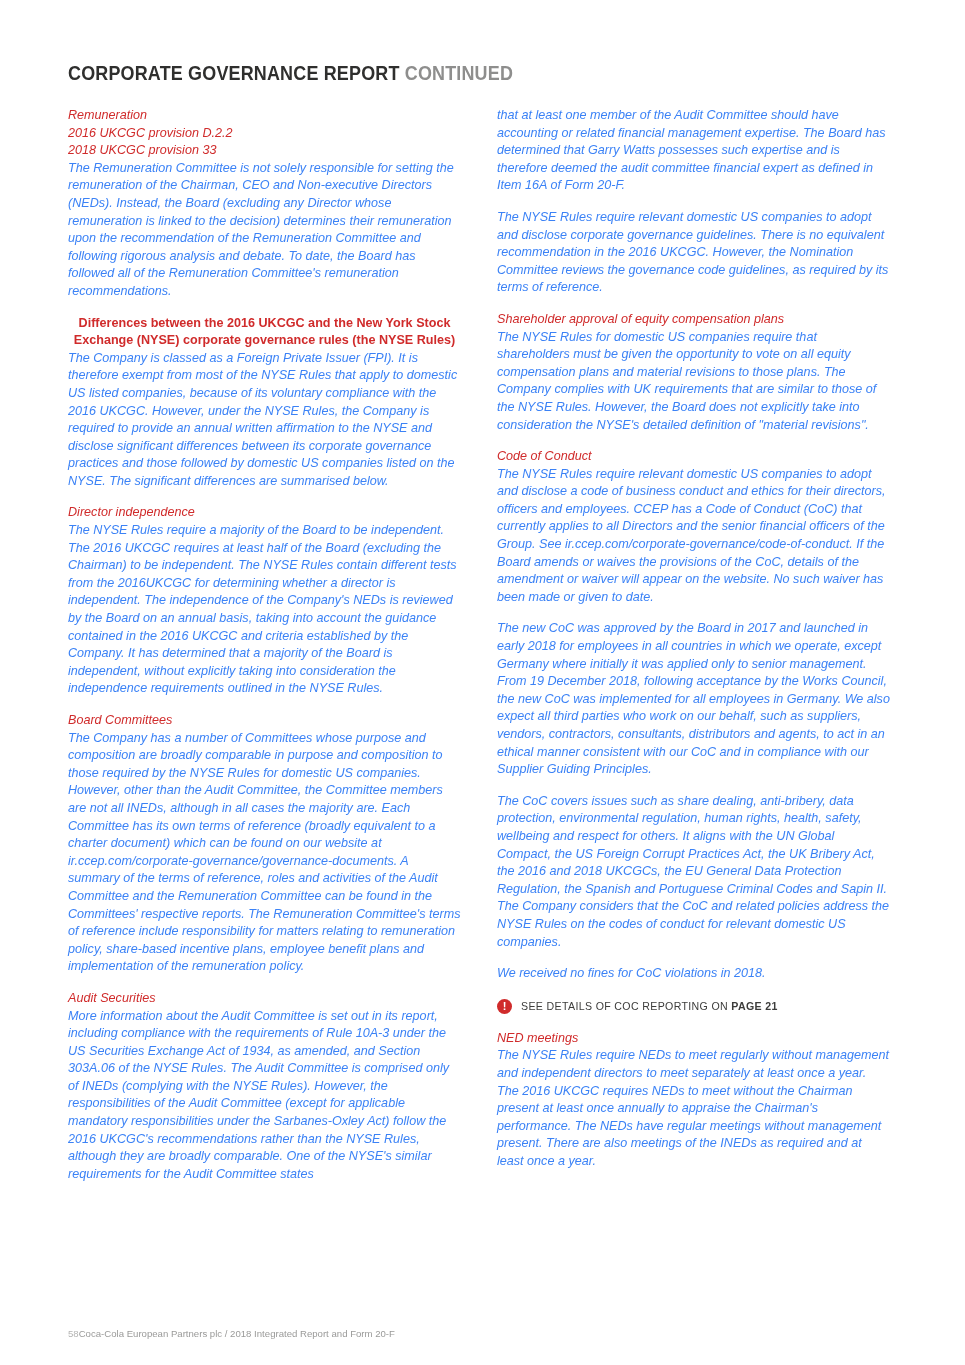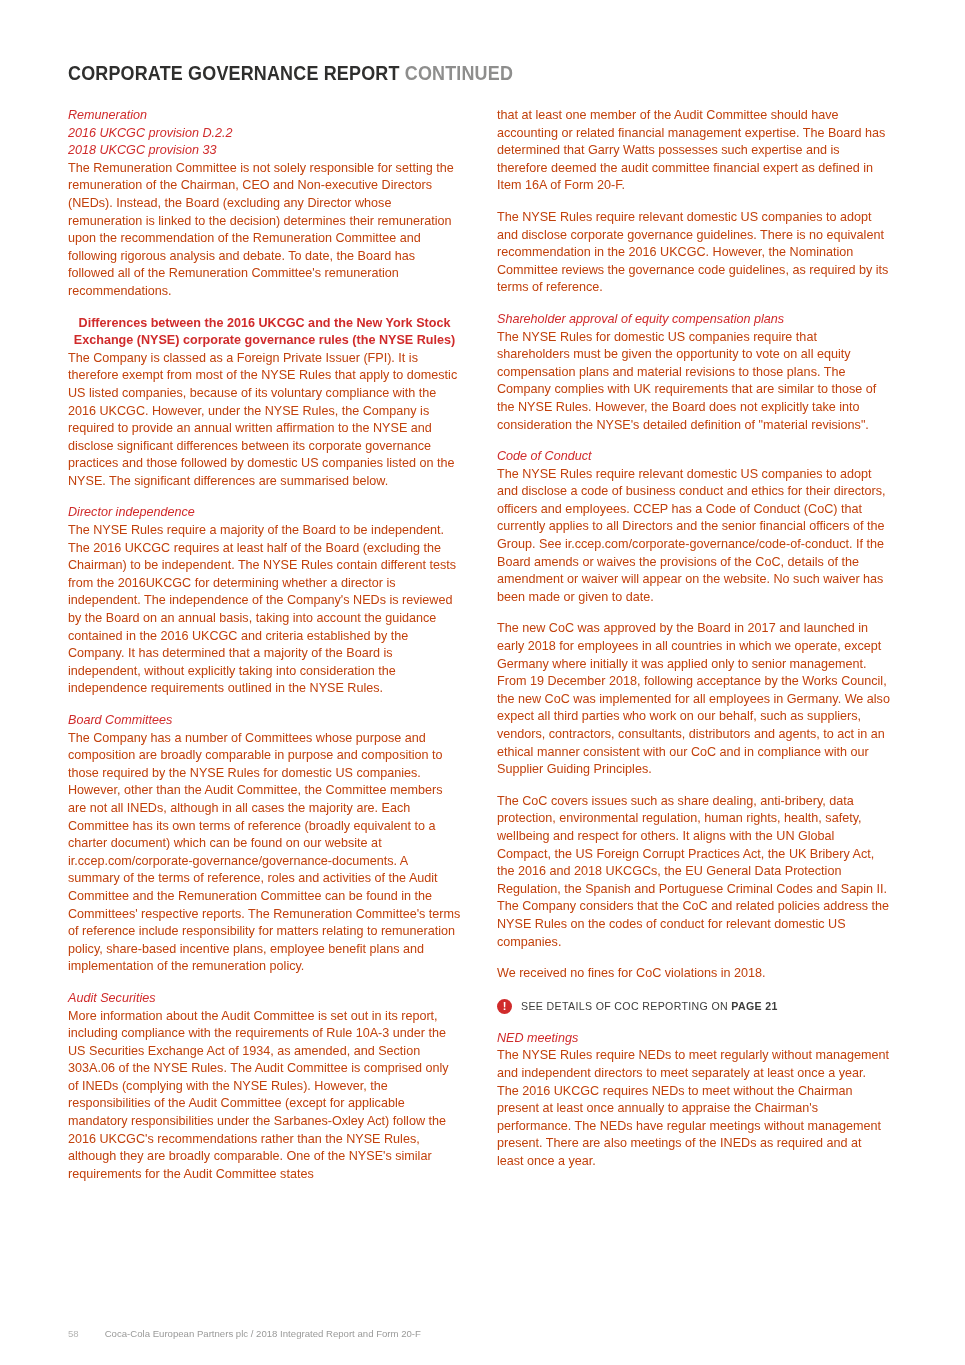--- a/index.html
+++ b/index.html
@@ -40,21 +40,22 @@
     align-items: flex-start;
   }
   .col {
     width: 393px;
     flex: 0 0 393px;
   }
   p {
     margin: 0 0 0 0;
     font-size: 12.6px;
     line-height: 17.6px;
-    color: #c2410c;
+    color: #3b82f6;
+    font-style: italic;
   }
   .block { margin-bottom: 14px; }
   .block:last-child { margin-bottom: 0; }
 
   .italic-red {
     color: #d02b2b;
     font-style: italic;
     font-size: 12.6px;
     line-height: 17.6px;
   }
@@ -97,21 +98,20 @@
     text-transform: uppercase;
   }
   .callout-text b { color: #3c3c3b; }
 
   .footer {
     position: absolute;
     left: 68px;
     bottom: 26px;
     display: flex;
     align-items: baseline;
-    gap: 26px;
     font-size: 9.6px;
     color: #9a9a99;
   }
   .footer .pagenum { color: #b4b4b3; }
 </style>
 </head>
 <body>
 
 <div class="page">
 

